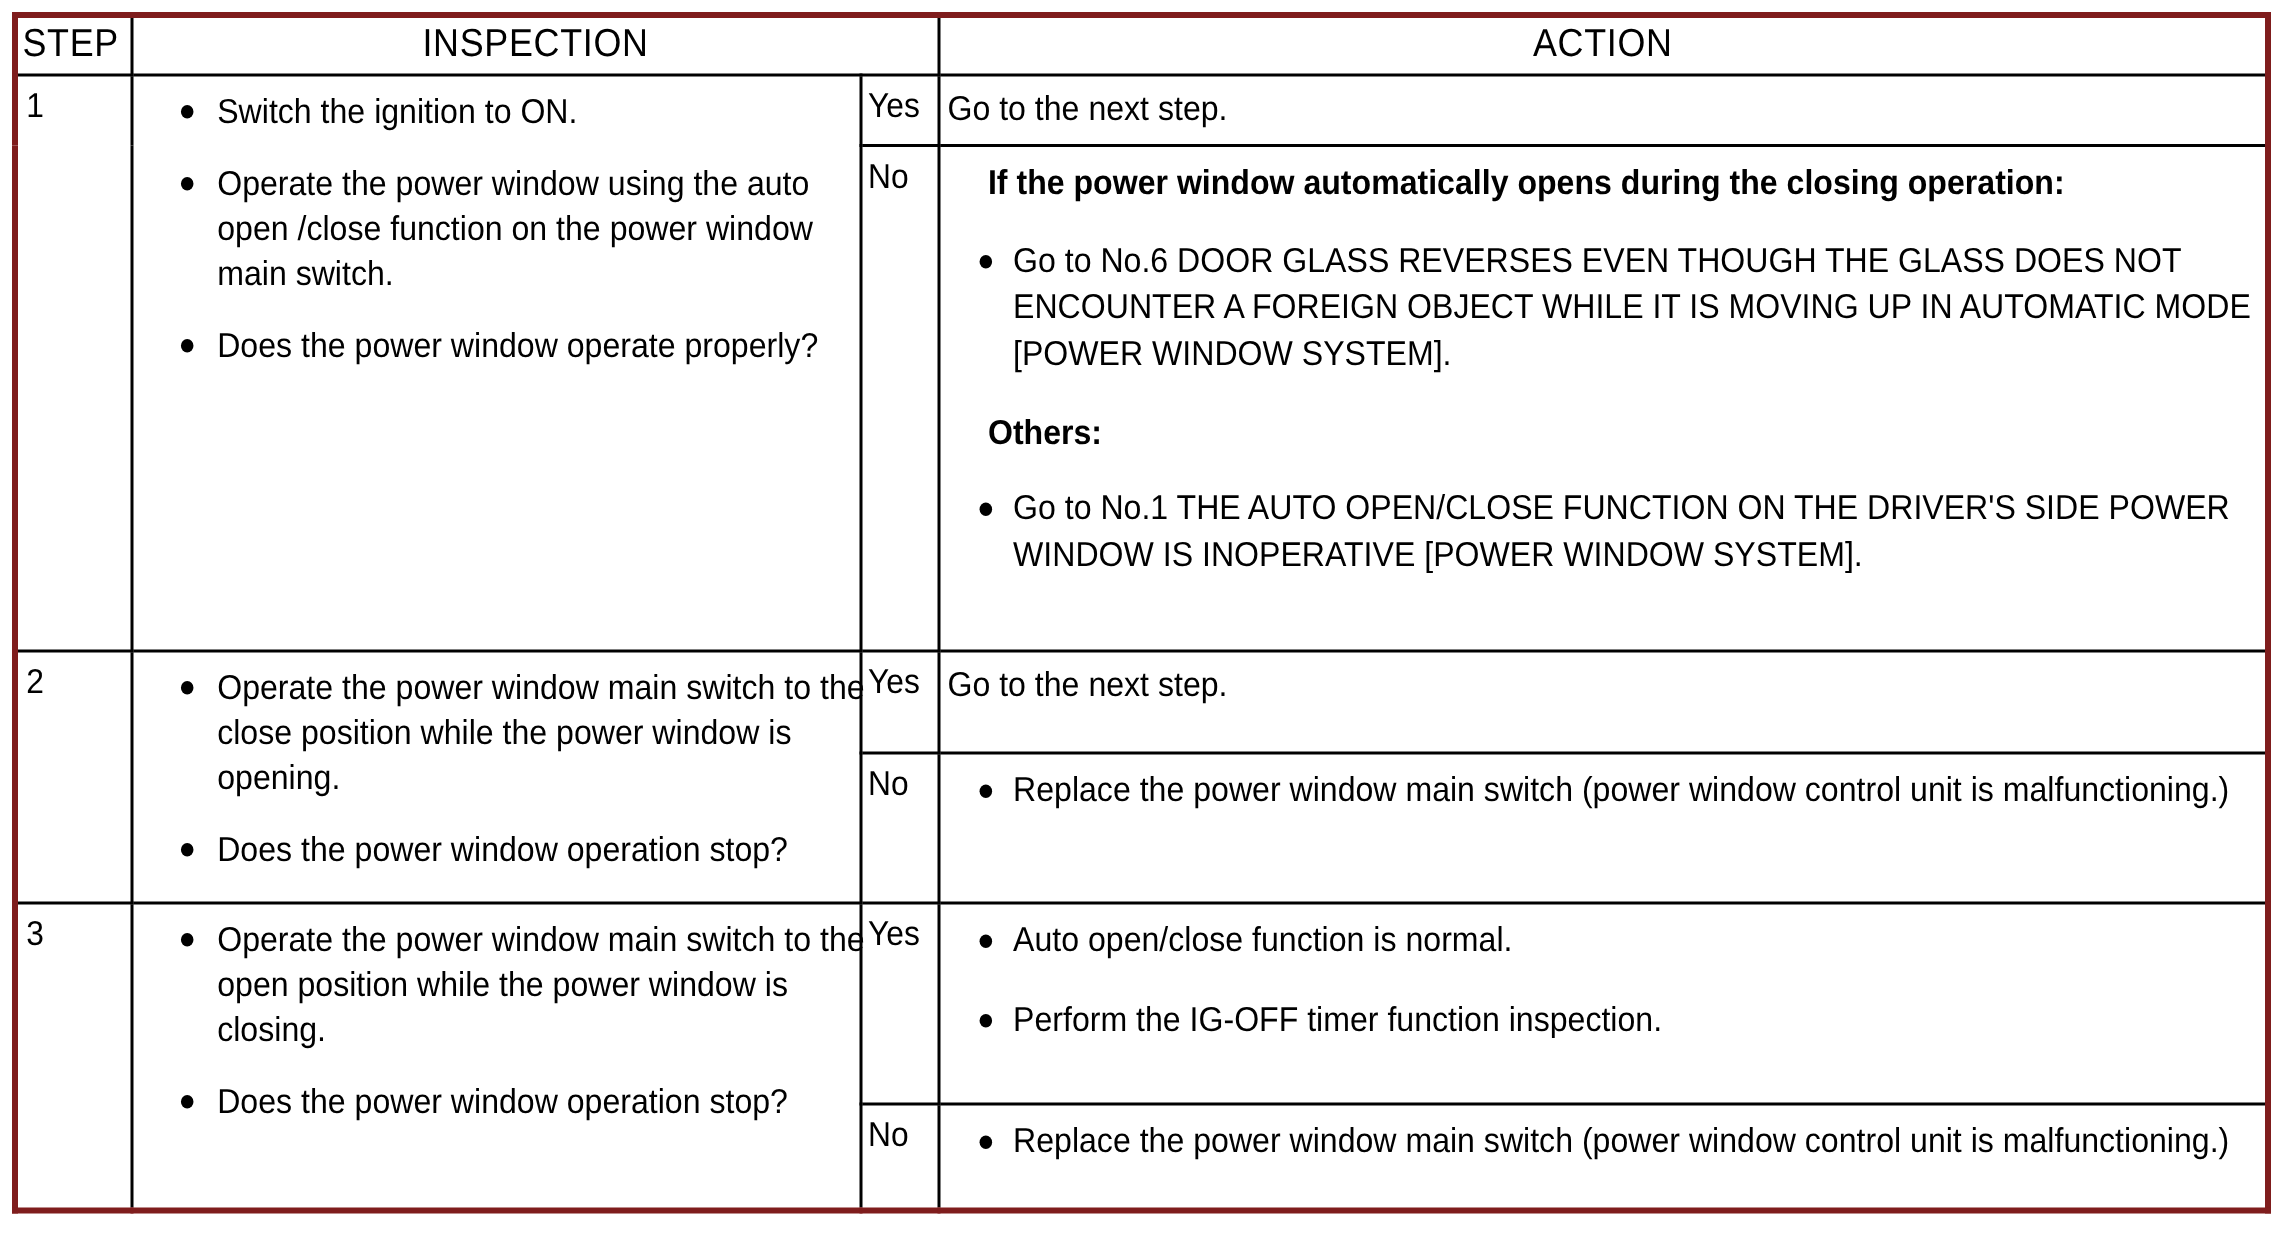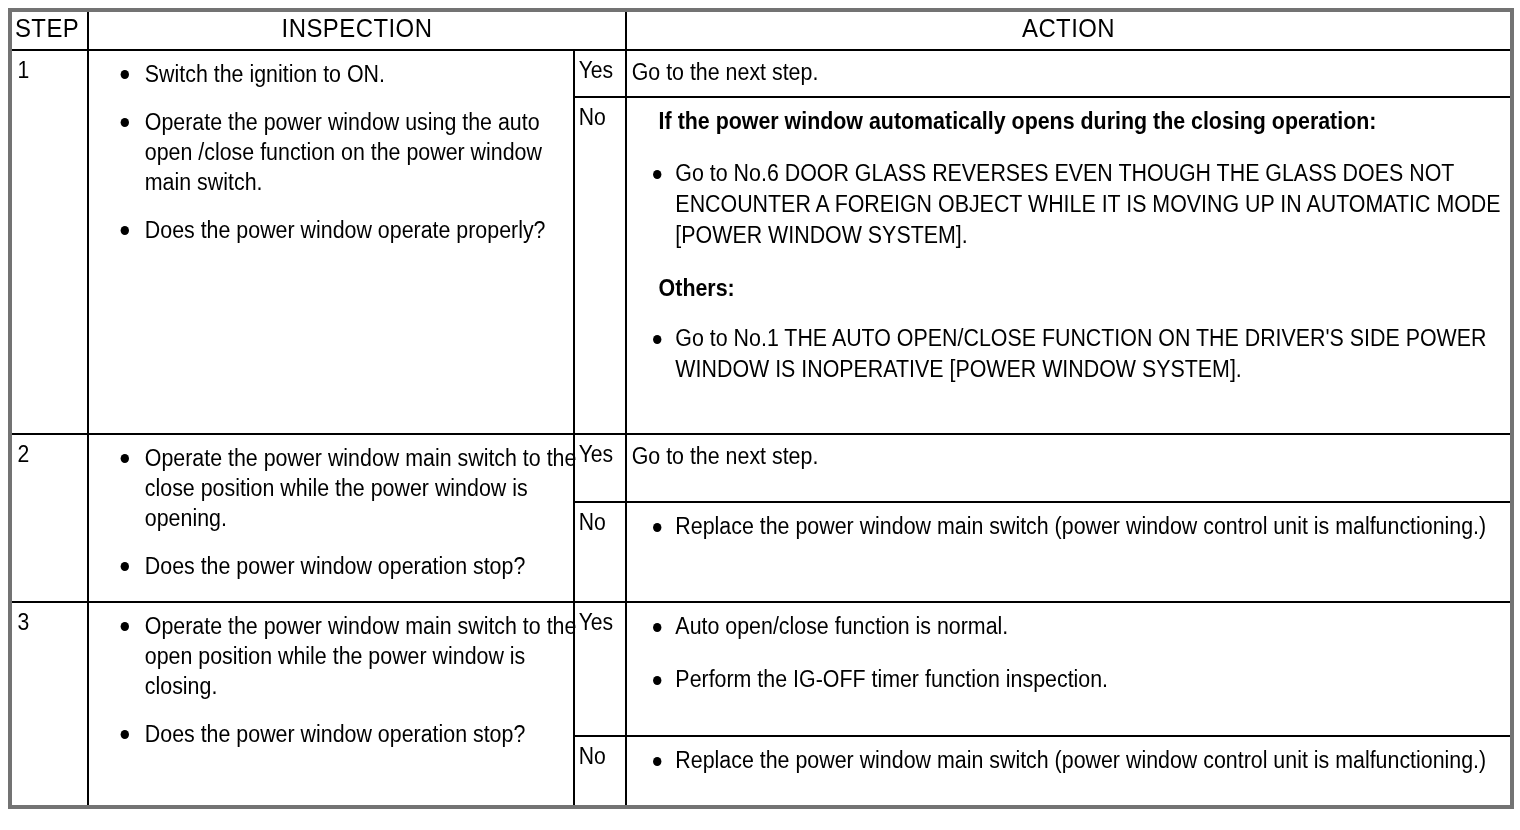--- a/index.html
+++ b/index.html
@@ -21,21 +21,21 @@
     height: 830px;
     box-sizing: border-box;
     padding: 8px 10px 8px 8px;
   }
 
   table.flow {
     border-collapse: collapse;
     table-layout: fixed;
     width: 1502px;
     height: 801px;
-    border: 4px solid #737373;
+    border: 4px solid #7f1d1d;
   }
 
   table.flow td, table.flow th {
     border: 2px solid #000;
     vertical-align: top;
     padding: 0;
     font-weight: normal;
   }
 
   

